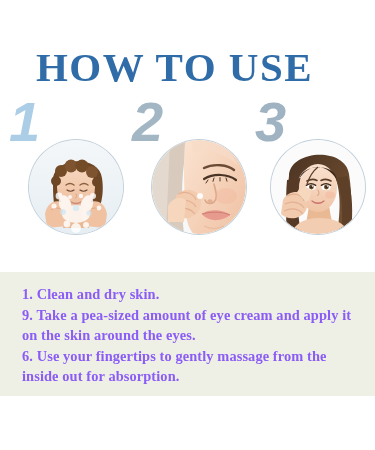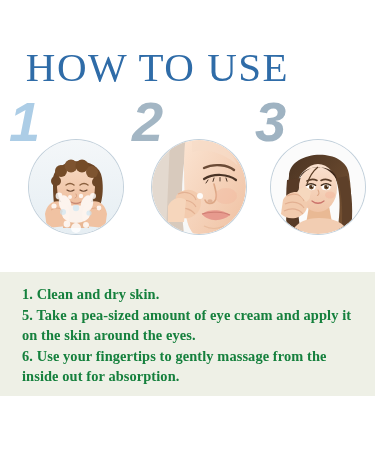--- a/index.html
+++ b/index.html
@@ -24,25 +24,26 @@
 
   
   .title {
     position: absolute;
     top: 44px;
     left: 0;
     width: 315px;
     text-align: center;
     font-family: "Liberation Serif", "DejaVu Serif", serif;
     font-size: 41px;
-    font-weight: 400;
+    font-weight: 700;
     letter-spacing: 1.5px;
     color: #2f6ca8;
     line-height: 46px;
     white-space: nowrap;
+    padding-left: 17px;
   }
 
   
   .steps {
     position: absolute;
     top: 96px;
     left: 0;
     width: 375px;
     height: 150px;
   }
@@ -102,21 +103,21 @@
 
   .panel-text {
     position: absolute;
     left: 22px;
     top: 12px;
     width: 336px;
     font-family: "Liberation Serif", "DejaVu Serif", serif;
     font-size: 14.4px;
     font-weight: 700;
     line-height: 20.5px;
-    color: #15803d;
+    color: #8b5cf6;
     letter-spacing: 0.1px;
   }
   .panel-text .ln { display: block; white-space: pre-wrap; }
 </style>
 </head>
 <body>
 
 <div id="page">
 
   <div class="title">HOW TO USE</div>
@@ -308,18 +309,18 @@
             <path d="M26 52 C30 46 36 46 39 50 C41 54 39 60 35 62 Z" fill="#f6d8be"></path>
           </g>
         </svg>
       </div>
     </div>
   </div>
 
   <div class="panel">
     <div class="panel-text">
       <span class="ln">1. Clean and dry skin.</span>
-      <span class="ln">5. Take a pea-sized amount of eye cream and apply it on the skin around the eyes.</span>
+      <span class="ln">9. Take a pea-sized amount of eye cream and apply it on the skin around the eyes.</span>
       <span class="ln">6. Use your fingertips to gently massage from the inside out for absorption.</span>
     </div>
   </div>
 
 </div>
 
 </body></html>

